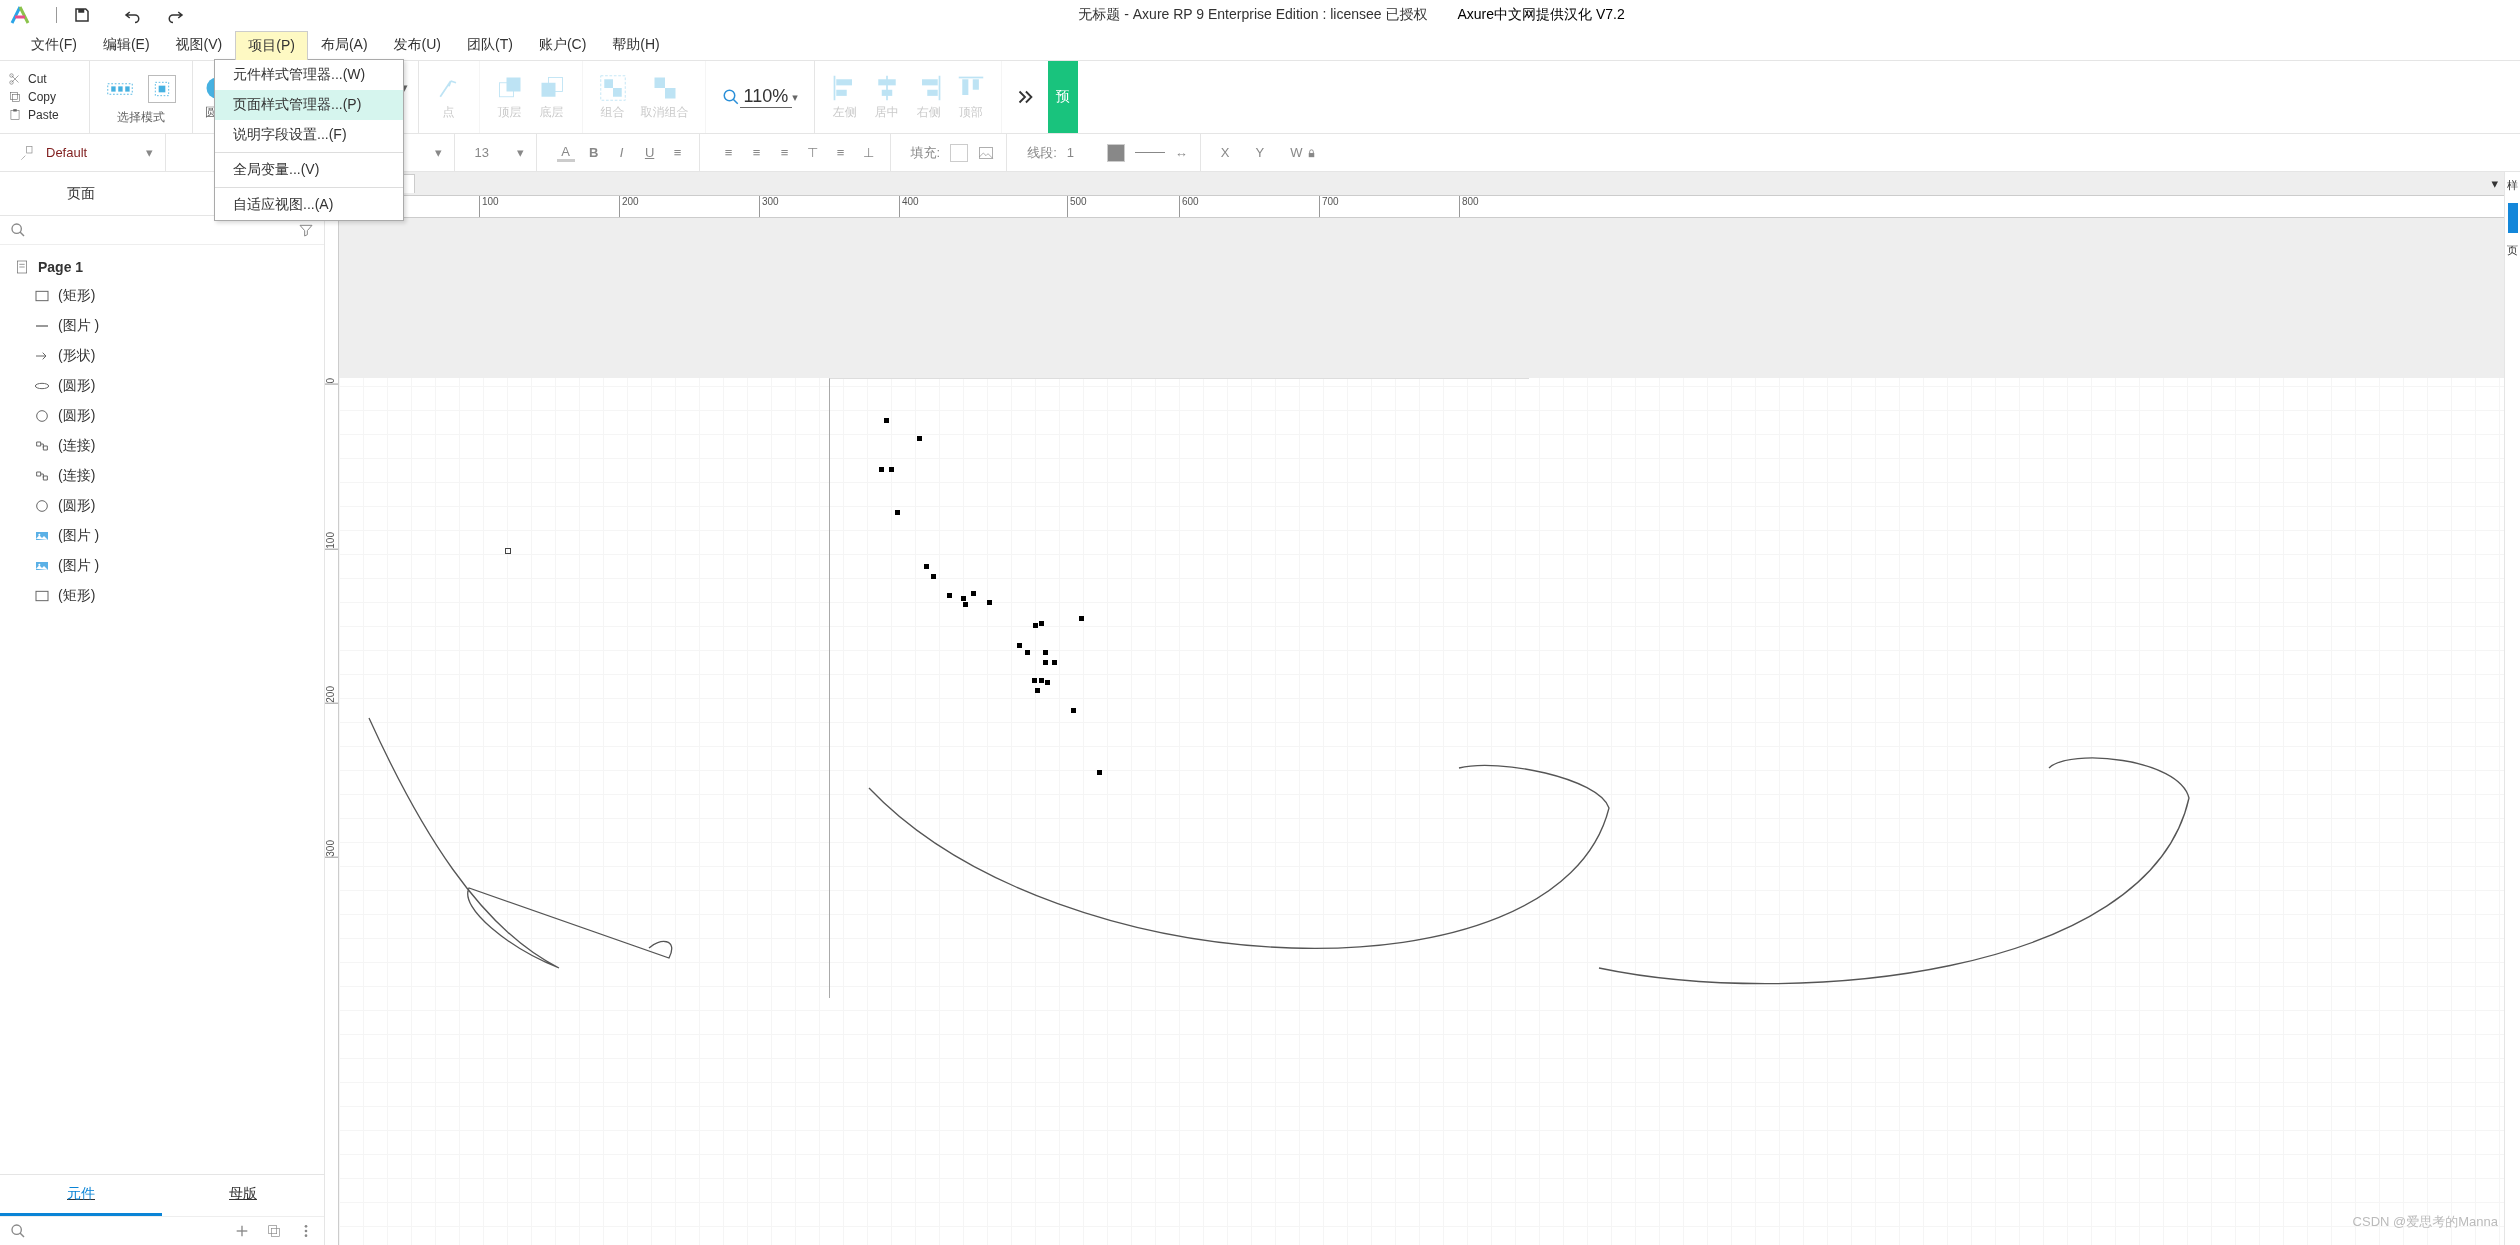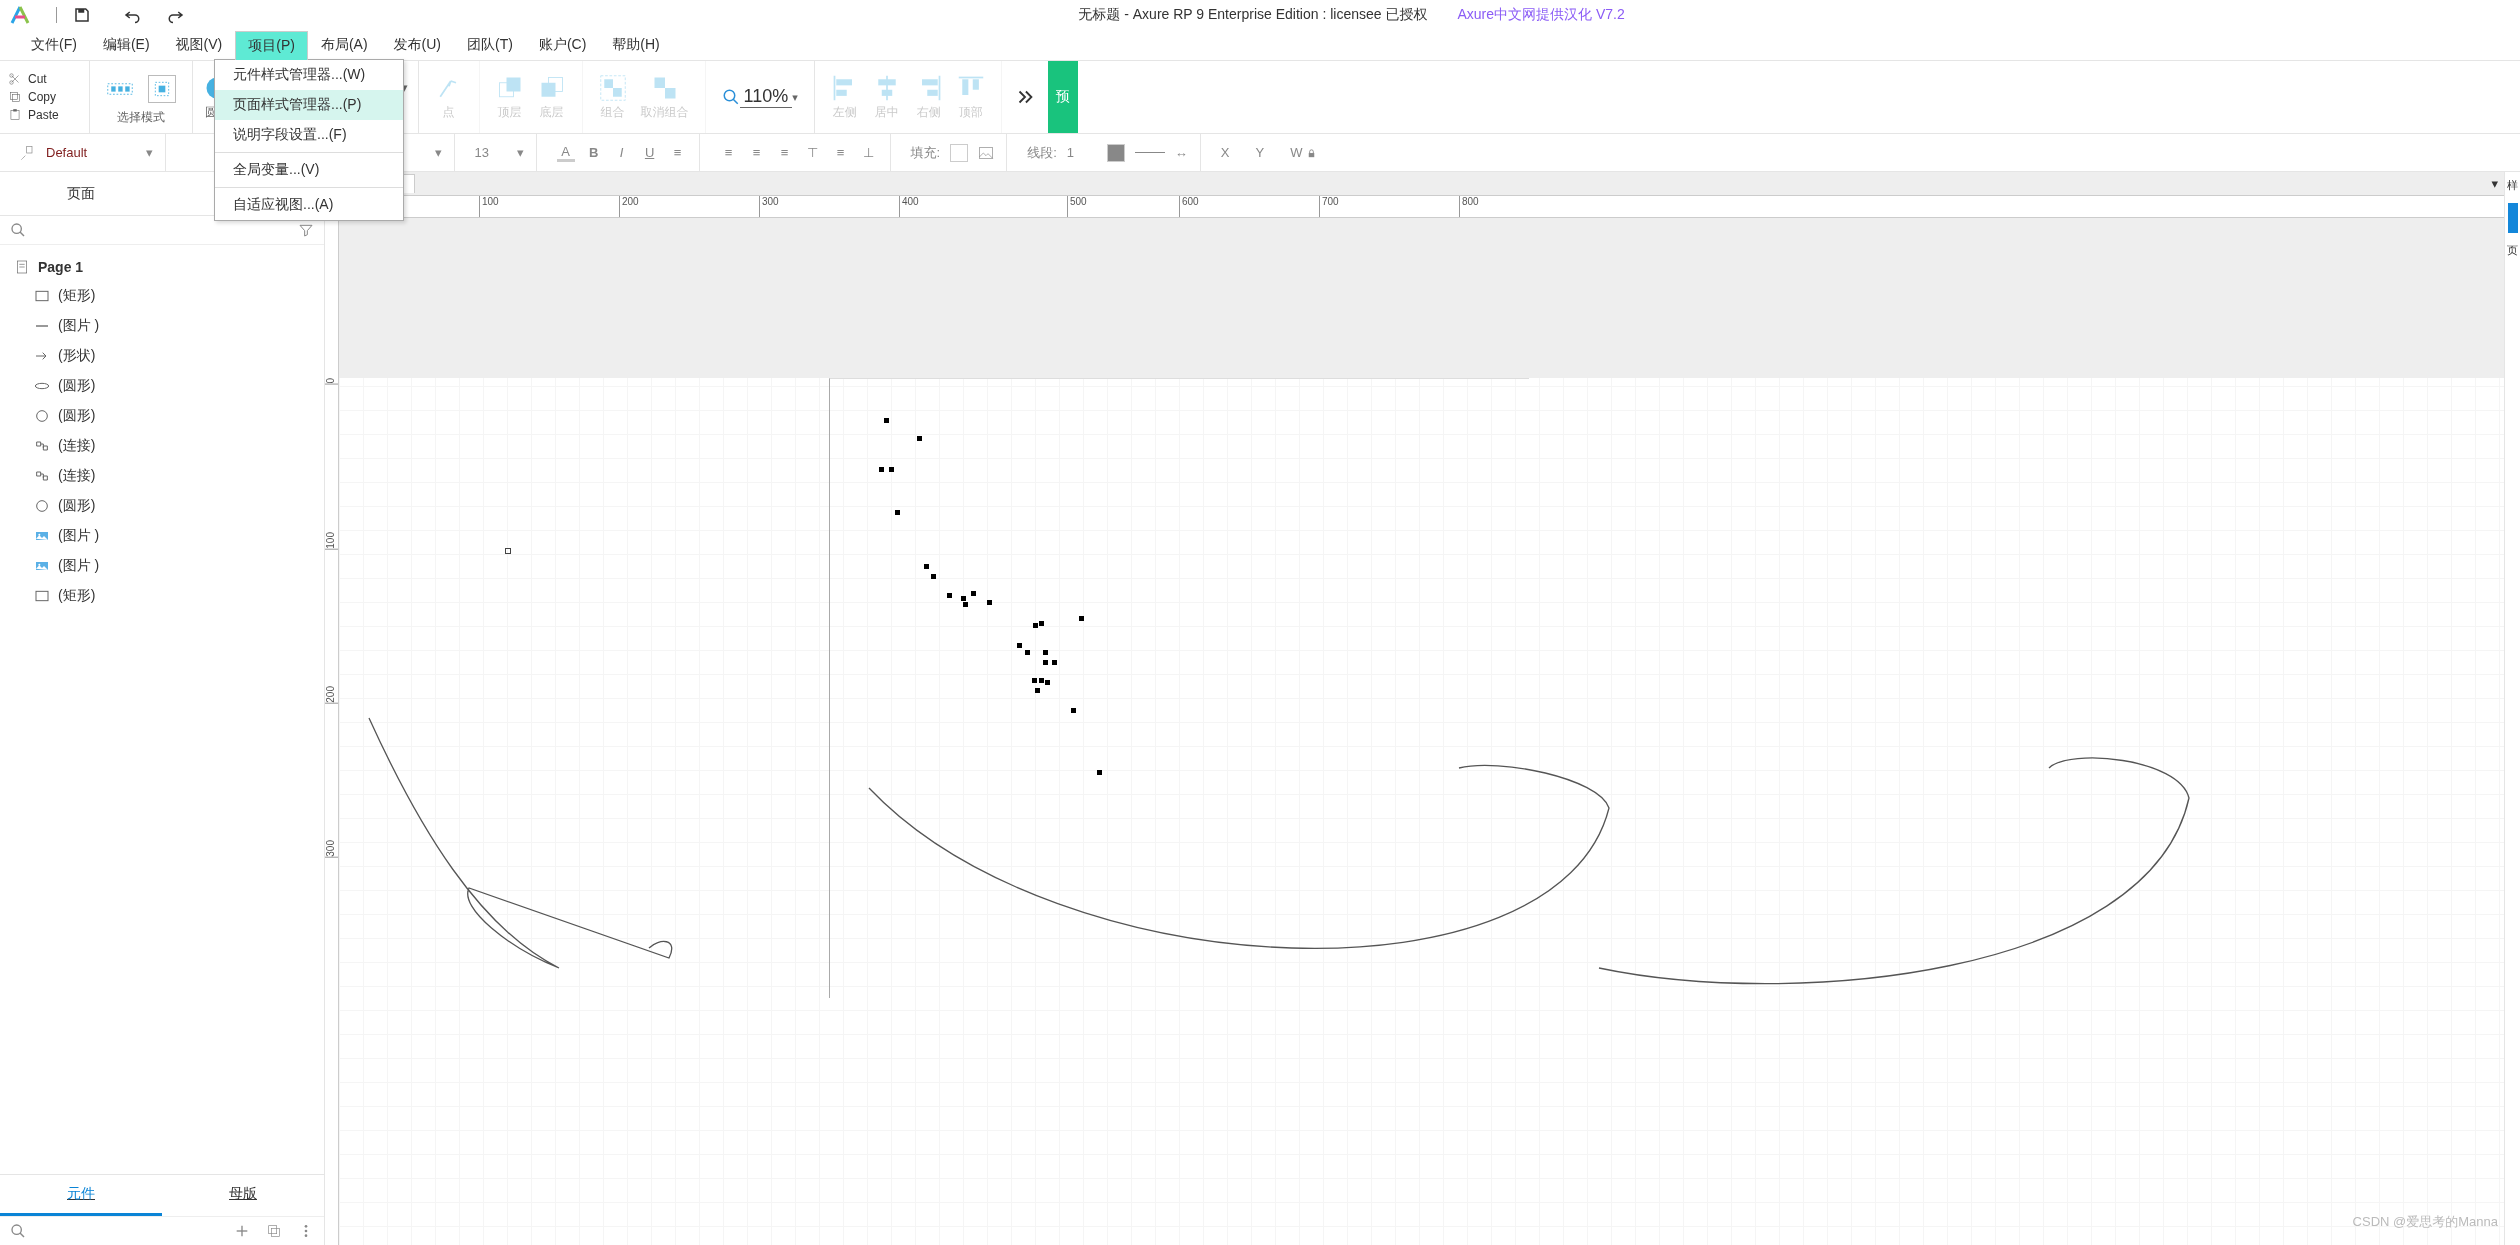--- a/index.html
+++ b/index.html
@@ -5,26 +5,26 @@
 * { margin: 0; padding: 0; box-sizing: border-box; font-family: "Microsoft YaHei", "Segoe UI", Arial, sans-serif; }
 body { background: #fff; color: #333; font-size: 13px; overflow: hidden; width: 2520px; height: 1245px; }
 
 
 .titlebar { height: 30px; background: #fff; display: flex; align-items: center; padding: 0 8px; width: 100%; }
 .titlebar .logo { width: 24px; height: 24px; margin-right: 14px; }
 .titlebar .sep { border-left: 1px solid #999; height: 16px; margin: 0 10px; }
 .titlebar .icon { width: 18px; height: 18px; margin: 0 6px; cursor: pointer; }
 .titlebar .space { flex: 1; }
 .titlebar .ttext { font-size: 14px; color: #333; white-space: nowrap; }
-.titlebar .ttext2 { font-size: 14px; color: #8b5cf6; white-space: nowrap; margin-left: 30px; }
+.titlebar .ttext2 { font-size: 14px; color: #000000; white-space: nowrap; margin-left: 30px; }
 
 
 .menubar { height: 30px; background: #fff; display: flex; align-items: center; padding: 0 18px; gap: 0; font-size: 14px; }
 .menuitem { padding: 5px 12px; cursor: pointer; border: 1px solid transparent; }
-.menuitem.open { background: #5eead4; border: 1px solid #ccc; border-bottom: none; position: relative; z-index: 101; }
+.menuitem.open { background: #fef9c3; border: 1px solid #ccc; border-bottom: none; position: relative; z-index: 101; }
 .submenu { position: absolute; top: 59px; left: 214px; background: #fff; border: 1px solid #aaa; box-shadow: 2px 2px 4px rgba(0,0,0,.15); z-index: 100; min-width: 190px; font-size: 14px; }
 .submenu li { list-style: none; padding: 6px 28px 6px 18px; cursor: pointer; white-space: nowrap; }
 .submenu li:hover, .submenu li.hover { background: #d6f5ee; }
 .submenu hr { border: none; border-top: 1px solid #ddd; margin: 2px 0; }
 
 
 .toolbar1 { height: 74px; border-top: 1px solid #e5e5e5; border-bottom: 1px solid #e5e5e5; display: flex; align-items: stretch; background: #fff; }
 .toolbar1 .leftedit { width: 90px; border-right: 1px solid #e5e5e5; display: flex; flex-direction: column; justify-content: center; }
 .toolbar1 .leftedit div { display: flex; align-items: center; padding: 2px 8px; cursor: pointer; font-size: 12px; }
 .toolbar1 .leftedit svg { width: 14px; height: 14px; margin-right: 6px; }

